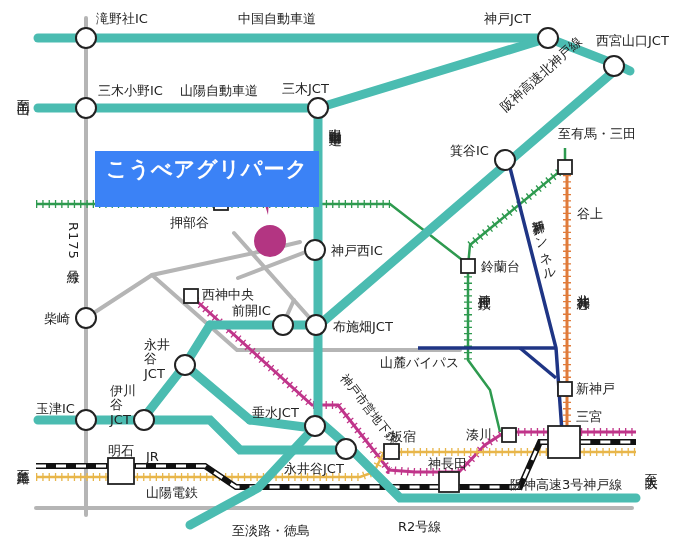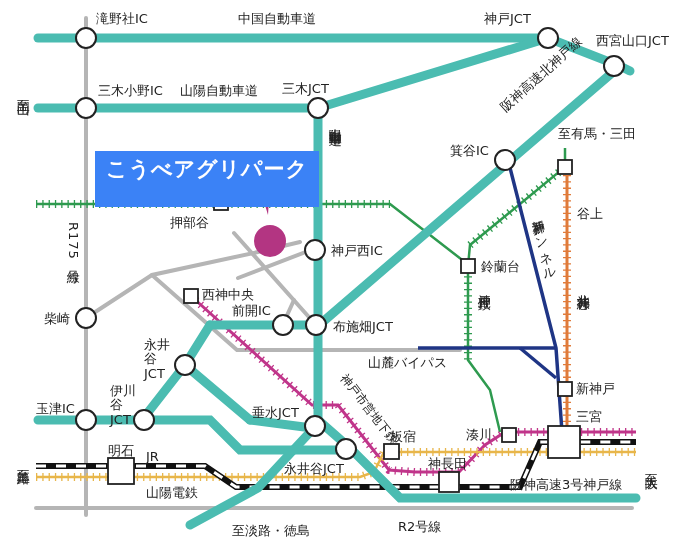--- a/index.html
+++ b/index.html
@@ -118,21 +118,21 @@
 
 <div class="callout">
   <div class="t1">こうべアグリパーク</div>
 </div>
 
 <span class="lbl" style="left:238px;top:12px;">中国自動車道</span>
 <span class="lbl" style="left:180px;top:84px;">山陽自動車道</span>
 <span class="vlbl" style="left:328px;top:118px;">山陽自動車道</span>
 <span class="lbl" style="left:498px;top:104px;transform:rotate(-42deg);transform-origin:left top;">阪神高速北神戸線</span>
 <span class="lbl" style="left:510px;top:478px;">阪神高速3号神戸線</span>
-<span class="lbl" style="left:368px;top:356px;">山麓バイパス</span>
+<span class="lbl" style="left:380px;top:356px;">山麓バイパス</span>
 <span class="vlbl" style="left:527px;top:212px;transform:rotate(-14deg);transform-origin:left top;">新神戸トンネル</span>
 
 <span class="vlbl" style="left:66px;top:222px;">R175号線</span>
 <span class="lbl" style="left:398px;top:520px;">R2号線</span>
 
 <span class="lbl" style="left:146px;top:450px;">JR</span>
 <span class="lbl" style="left:146px;top:486px;">山陽電鉄</span>
 <span class="vlbl" style="left:477px;top:284px;">神戸電鉄</span>
 <span class="vlbl" style="left:576px;top:284px;">北神急行</span>
 <span class="lbl" style="left:348px;top:372px;transform:rotate(52deg);transform-origin:left top;font-size:12px;">神戸市営地下鉄</span>

